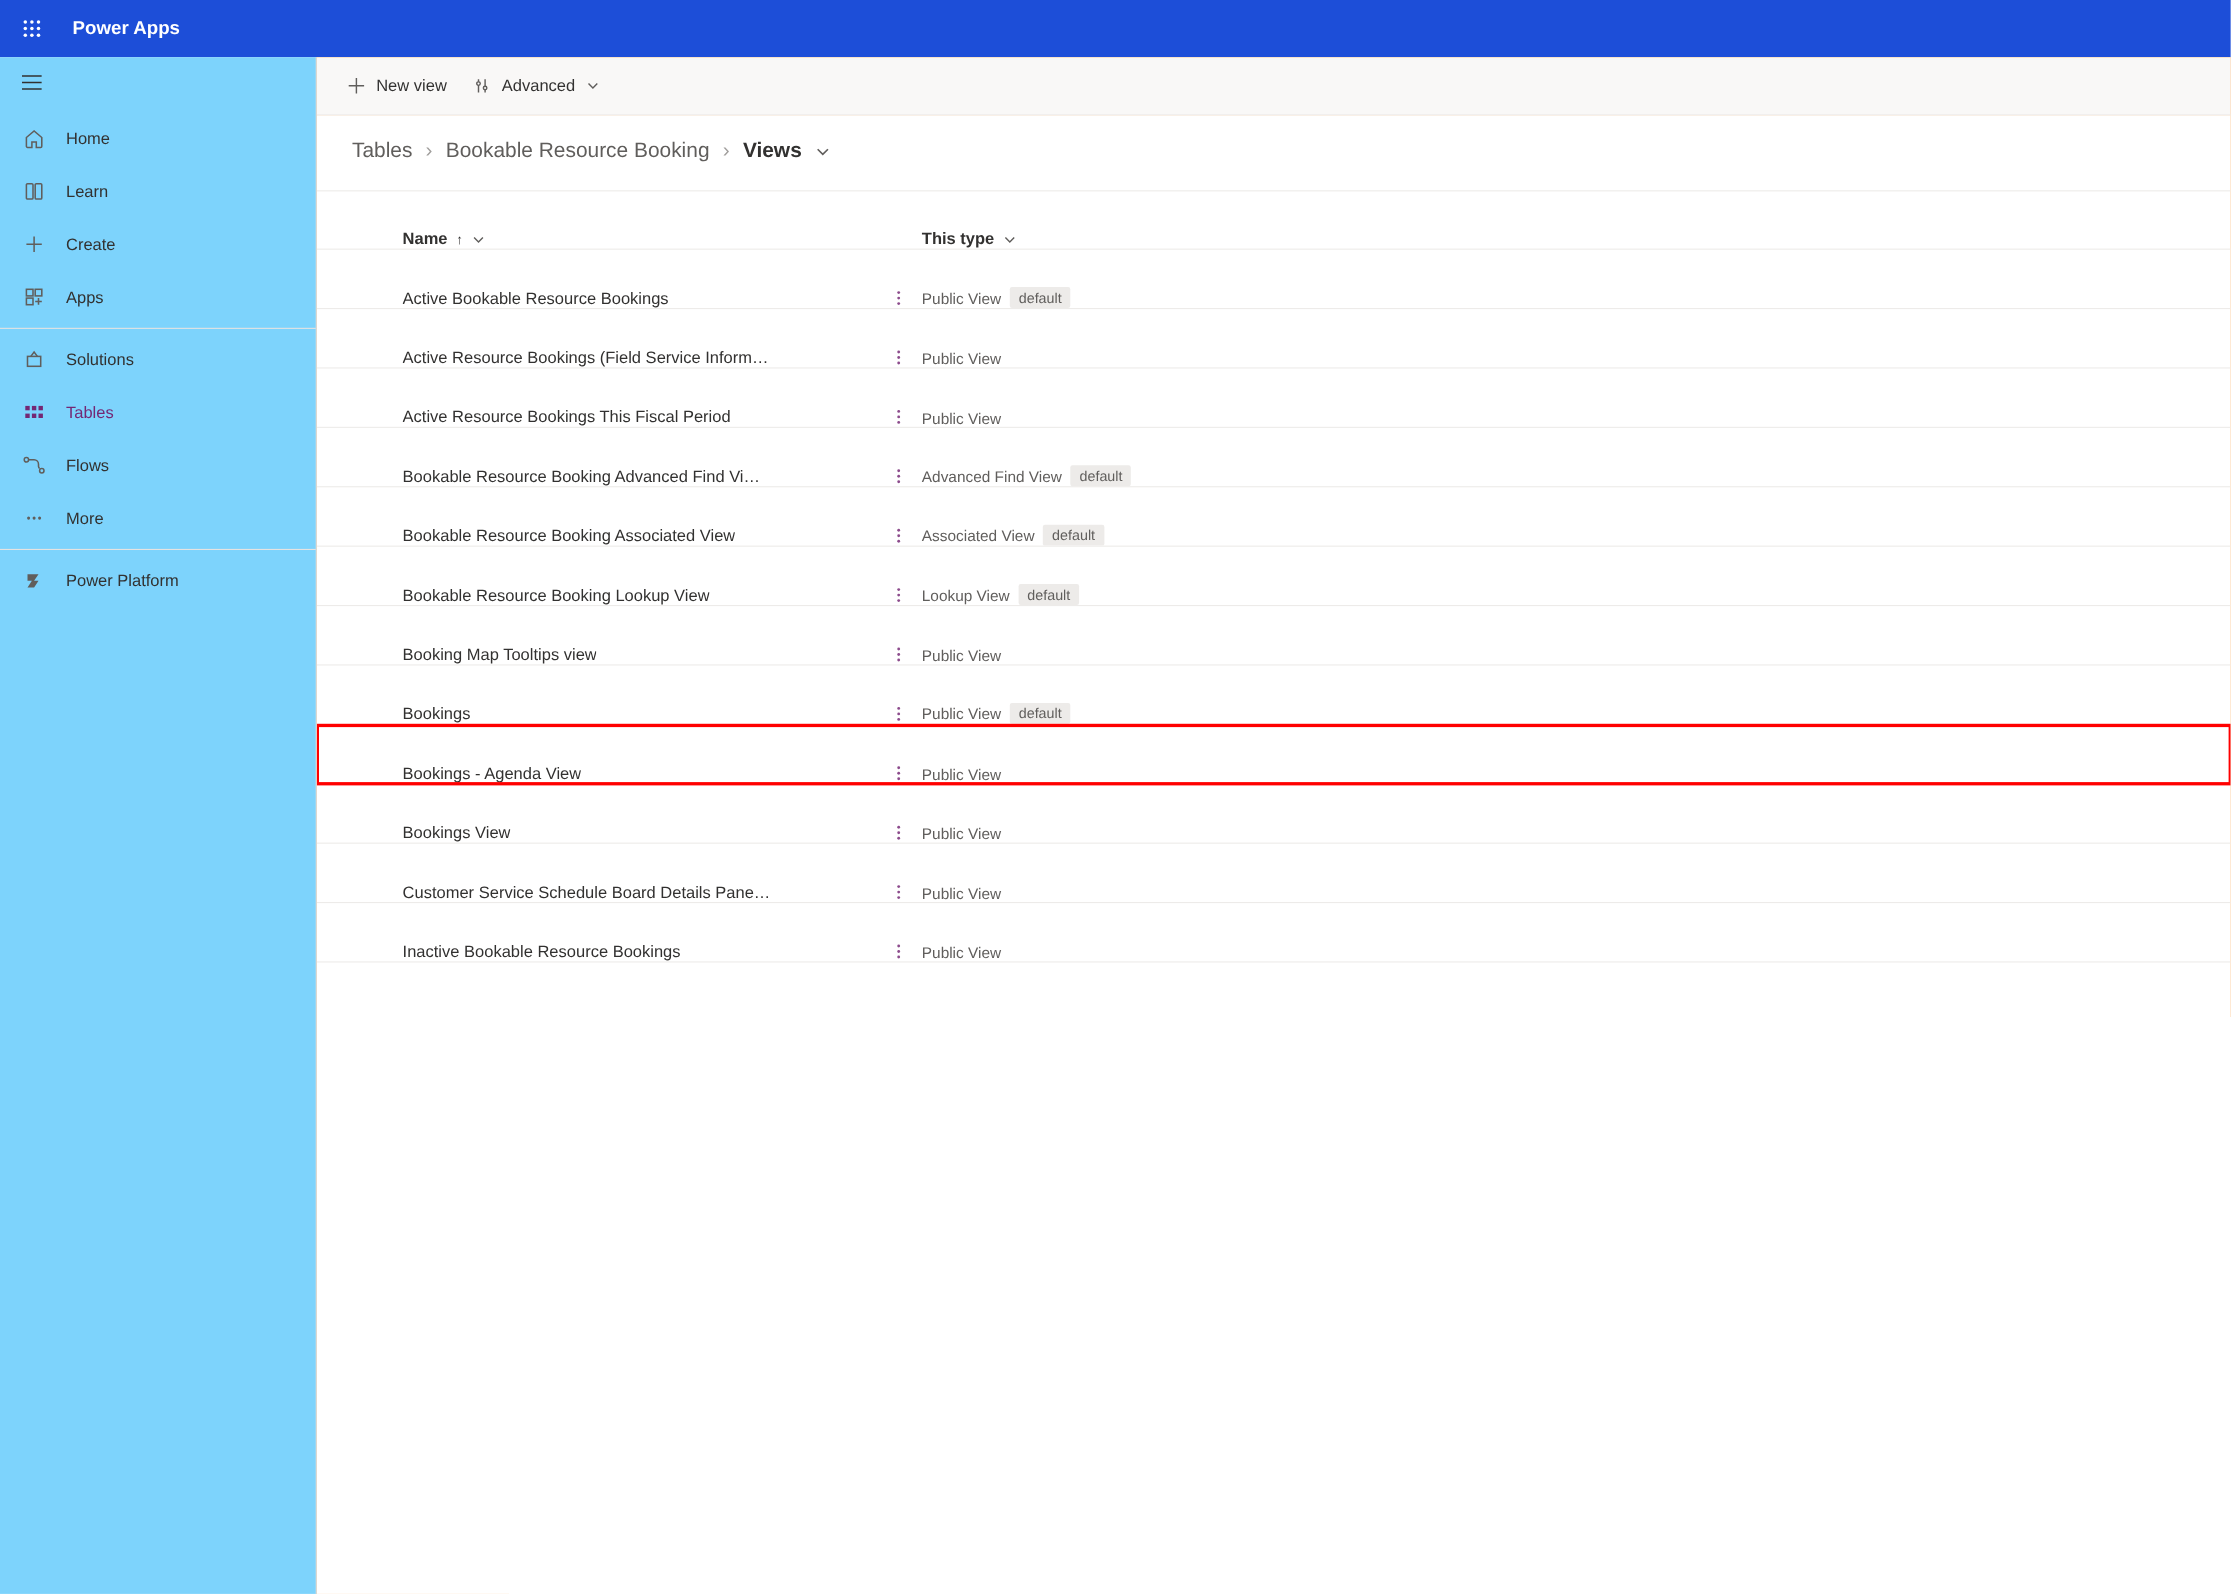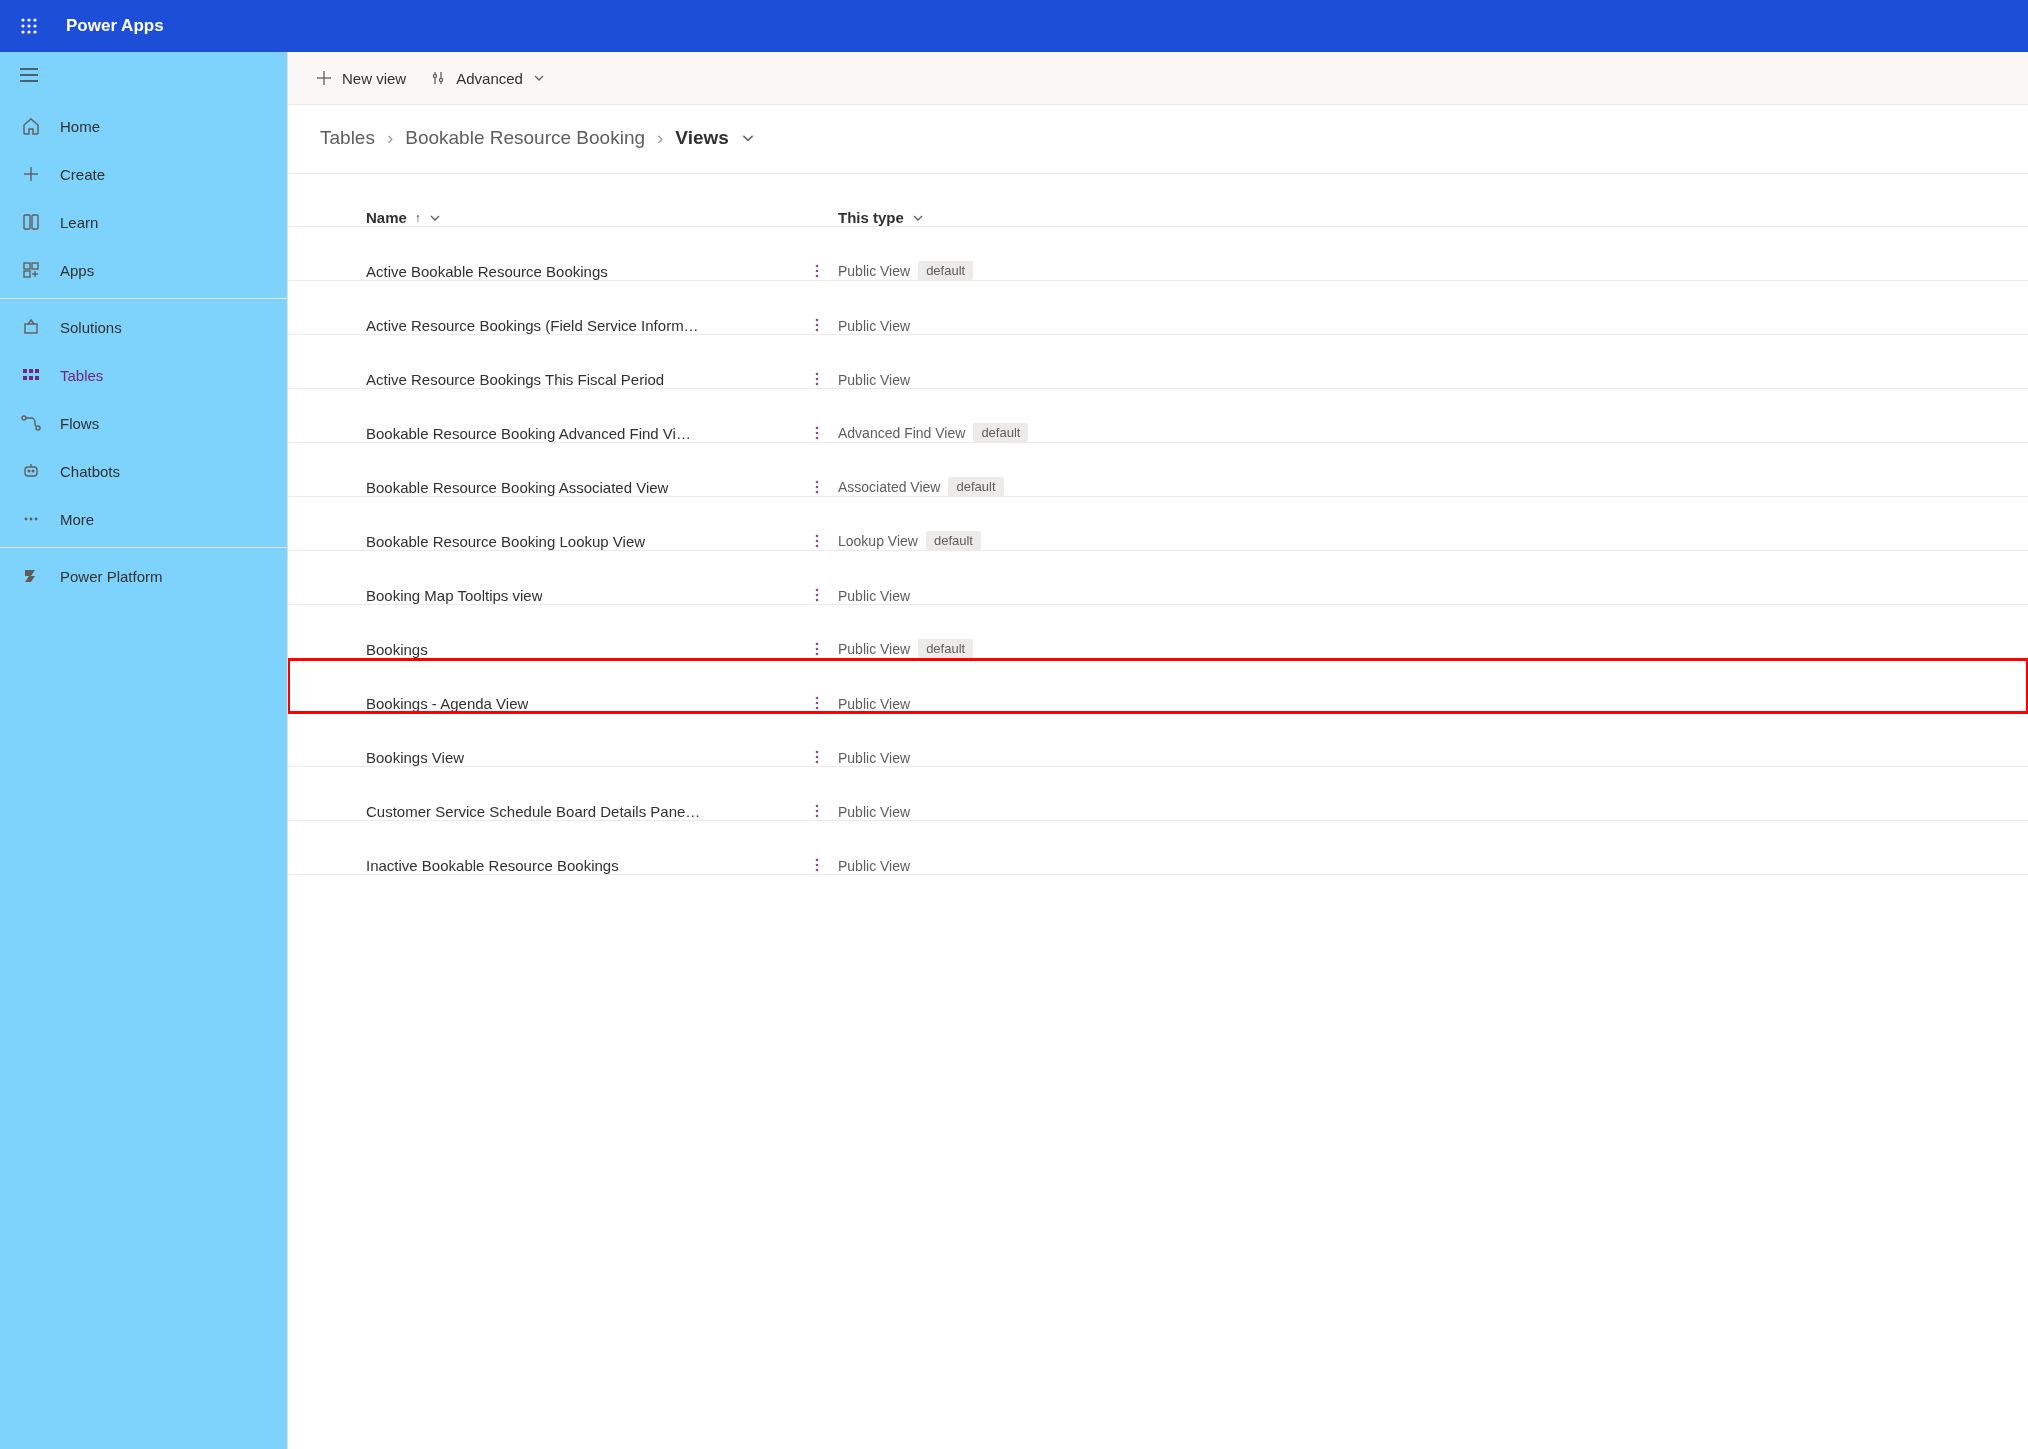--- a/index.html
+++ b/index.html
@@ -86,35 +86,35 @@
       <div class="nav-item">
         <span class="icon">
           <svg width="20" height="20" viewBox="0 0 20 20" fill="none" stroke="currentColor" stroke-width="1.4">
               <path d="M3 9l7-6 7 6v8a1 1 0 0 1-1 1h-4v-5H8v5H4a1 1 0 0 1-1-1V9z"></path>
             </svg>
         </span>
         <span class="label">Home</span>
       </div>
       <div class="nav-item">
         <span class="icon">
+          <svg width="18" height="18" viewBox="0 0 18 18" fill="none" stroke="currentColor" stroke-width="1.4">
+              <rect x="2" y="2" width="6" height="14" rx="1"></rect>
+              <rect x="10" y="2" width="6" height="14" rx="1"></rect>
+            </svg>
+        </span>
+        <span class="label">Learn</span>
+      </div>
+      <div class="nav-item">
+        <span class="icon">
           <svg width="18" height="18" viewBox="0 0 18 18" stroke="currentColor" stroke-width="1.4">
               <line x1="9" y1="2" x2="9" y2="16"></line>
               <line x1="2" y1="9" x2="16" y2="9"></line>
             </svg>
         </span>
         <span class="label">Create</span>
-      </div>
-      <div class="nav-item">
-        <span class="icon">
-          <svg width="18" height="18" viewBox="0 0 18 18" fill="none" stroke="currentColor" stroke-width="1.4">
-              <rect x="2" y="2" width="6" height="14" rx="1"></rect>
-              <rect x="10" y="2" width="6" height="14" rx="1"></rect>
-            </svg>
-        </span>
-        <span class="label">Learn</span>
       </div>
       <div class="nav-item">
         <span class="icon">
           <svg width="18" height="18" viewBox="0 0 18 18" fill="none" stroke="currentColor" stroke-width="1.4">
               <rect x="2" y="2" width="6" height="6"></rect>
               <rect x="10" y="2" width="6" height="6"></rect>
               <rect x="2" y="10" width="6" height="6"></rect>
               <line x1="13" y1="10" x2="13" y2="16"></line>
               <line x1="10" y1="13" x2="16" y2="13"></line>
             </svg>
@@ -148,31 +148,20 @@
       </div>
       <div class="nav-item">
         <span class="icon">
           <svg width="20" height="18" viewBox="0 0 20 18" fill="none" stroke="currentColor" stroke-width="1.4">
               <circle cx="3" cy="4" r="2"></circle>
               <circle cx="17" cy="14" r="2"></circle>
               <path d="M5 4 h5 a4 4 0 0 1 4 4 v2 a4 4 0 0 0 1 2"></path>
             </svg>
         </span>
         <span class="label">Flows</span>
-      </div>
-      <div class="nav-item">
-        <span class="icon">
-          <svg width="18" height="18" viewBox="0 0 18 18" fill="none" stroke="currentColor" stroke-width="1.4">
-              <rect x="3" y="5" width="12" height="9" rx="3"></rect>
-              <line x1="9" y1="2" x2="9" y2="5"></line>
-              <circle cx="7" cy="9" r="0.8" fill="currentColor"></circle>
-              <circle cx="11" cy="9" r="0.8" fill="currentColor"></circle>
-            </svg>
-        </span>
-        <span class="label">Chatbots</span>
       </div>
       <div class="nav-item">
         <span class="icon">
           <svg width="18" height="18" viewBox="0 0 18 18" fill="currentColor">
               <circle cx="4" cy="9" r="1.4"></circle>
               <circle cx="9" cy="9" r="1.4"></circle>
               <circle cx="14" cy="9" r="1.4"></circle>
             </svg>
         </span>
         <span class="label">More</span>

